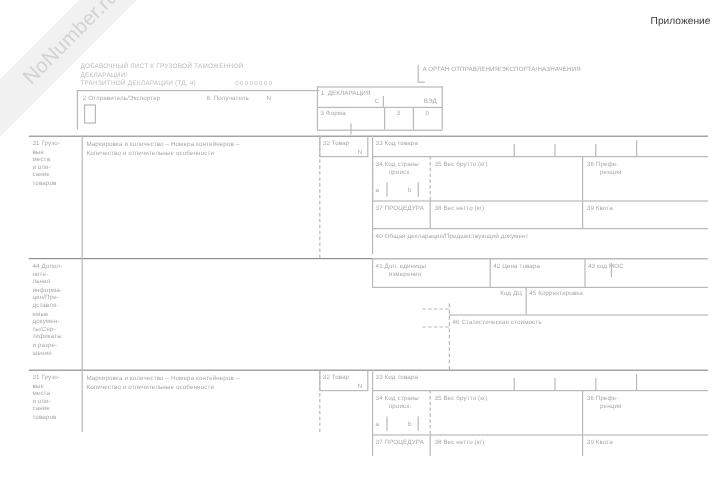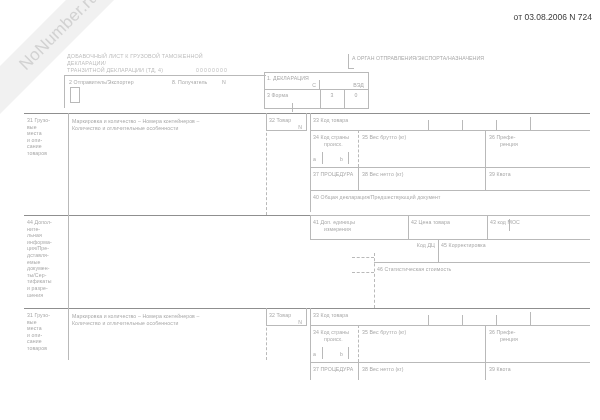--- a/index.html
+++ b/index.html
@@ -122,21 +122,21 @@
 <body>
 
 <div id="page">
 
   <div id="watermark">
     <div class="band"></div>
     <div class="wm-text">NoNumber.ru</div>
   </div>
 
   <div id="doc-header">
-    <div>от 03.08.2006 N 724</div>
+    <div>Приложение</div>
   </div>
 
   <div class="lbl title" style="left:67px; top:53px; width:200px;">ДОБАВОЧНЫЙ ЛИСТ К ГРУЗОВОЙ ТАМОЖЕННОЙ</div>
   <div class="lbl title" style="left:67px; top:60px; width:200px;">ДЕКЛАРАЦИИ/</div>
   <div class="lbl title" style="left:67px; top:67px; width:200px;">ТРАНЗИТНОЙ ДЕКЛАРАЦИИ (ТД, 4)</div>
 
   <div class="lbl num" style="left:196px; top:67px; width:70px;">00000000</div>
 
   <div class="lbl" style="left:352px; top:55px; width:180px;">A ОРГАН ОТПРАВЛЕНИЯ/ЭКСПОРТА/НАЗНАЧЕНИЯ</div>
 

